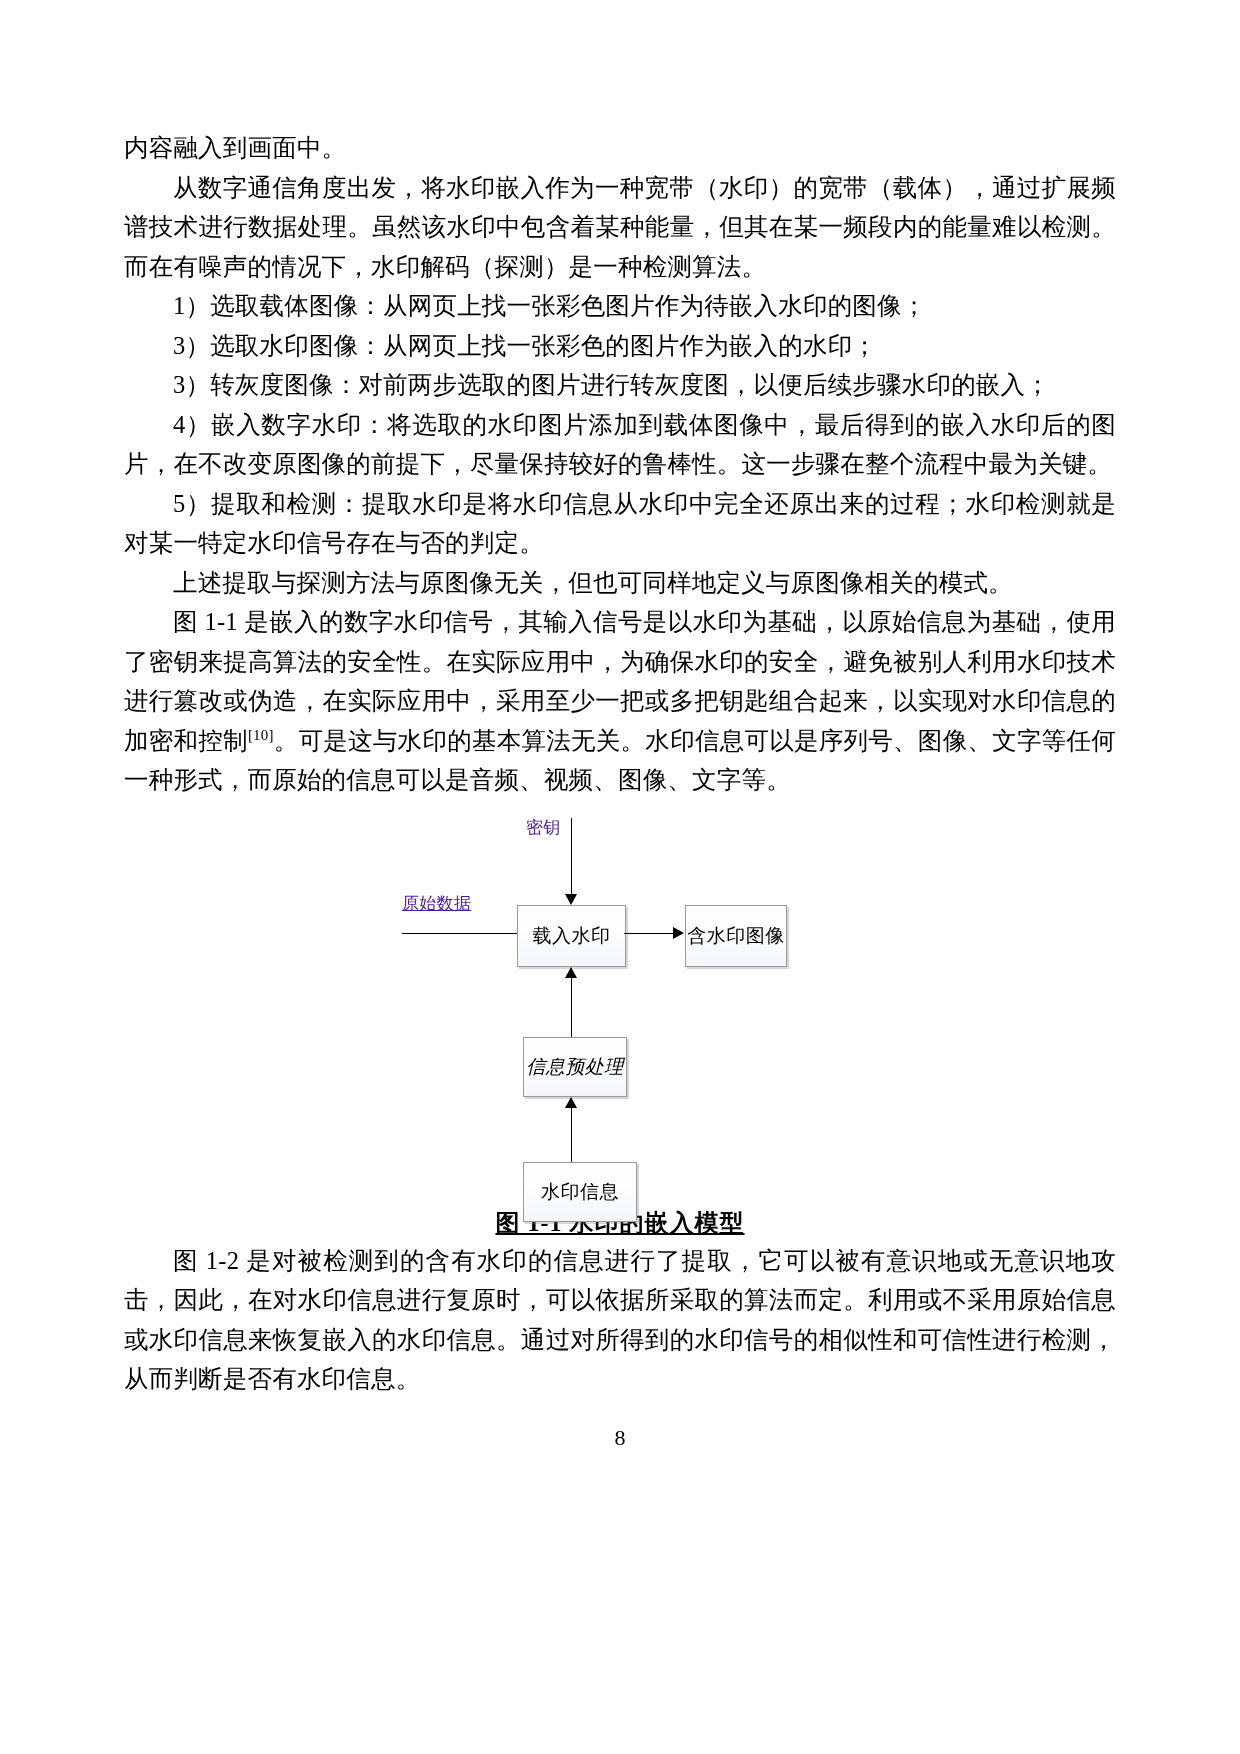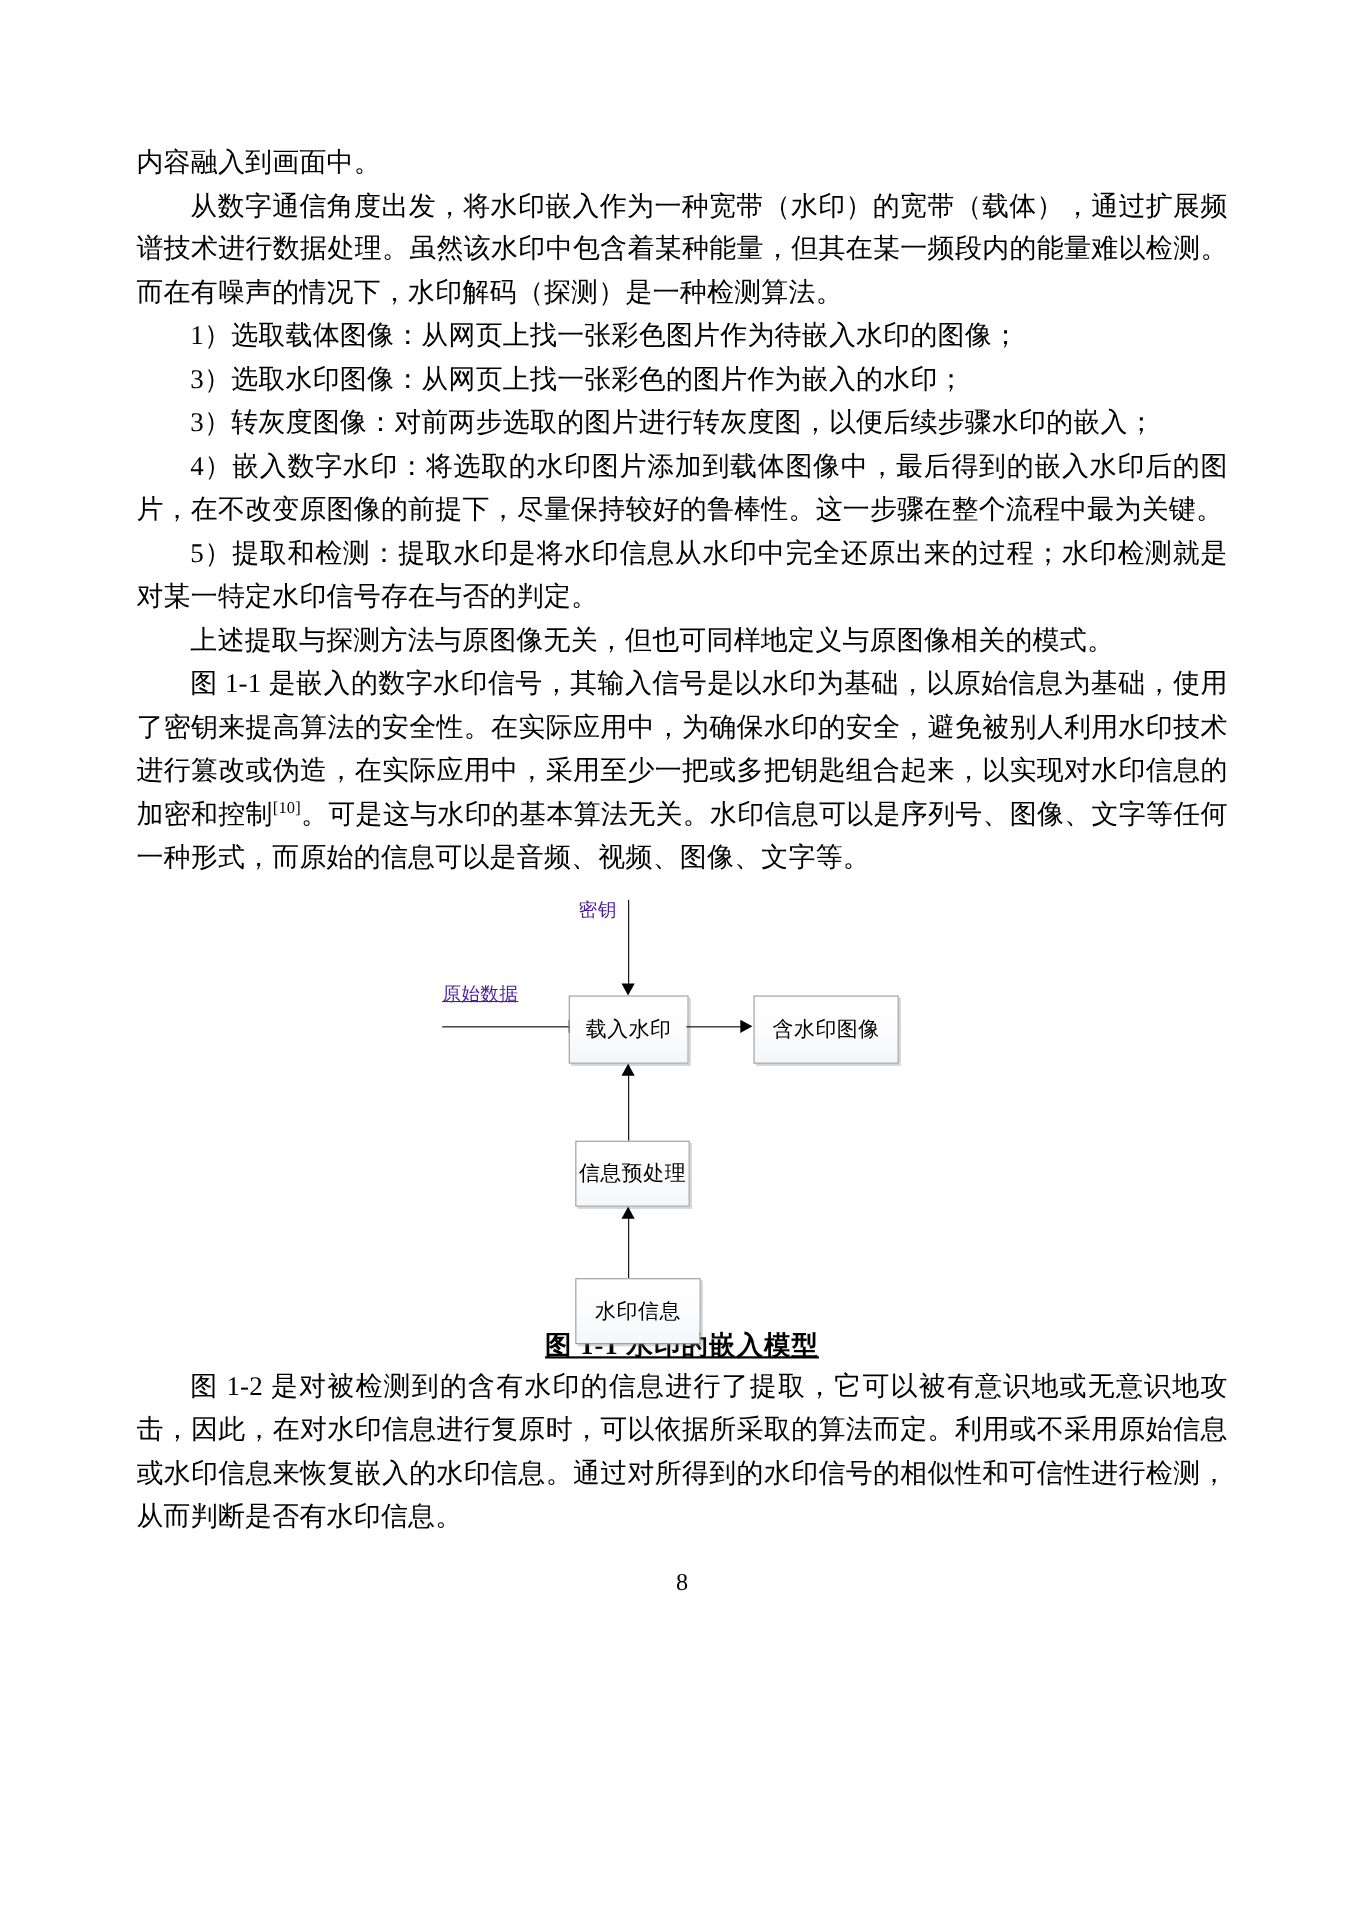--- a/index.html
+++ b/index.html
@@ -158,26 +158,26 @@
 
       <div class="fig-label" style="left:278px; top:82px;text-decoration:underline;">原始数据</div>
       <div class="fig-line-h" style="left:278px; top:123px; width:117px;"></div>
       <div class="arrow-right" style="left:393px; top:117px;"></div>
 
       <div class="fig-box" style="left:393px; top:95px; width:109px; height:62px;">载入水印</div>
 
       <div class="fig-line-h" style="left:500px; top:123px; width:52px;"></div>
       <div class="arrow-right" style="left:549px; top:117px;"></div>
 
-      <div class="fig-box" style="left:561px; top:95px; width:132px; height:62px;">含水印图像</div>
+      <div class="fig-box" style="left:561px; top:95px; width:102px; height:62px;">含水印图像</div>
 
       <div class="fig-line-v" style="left:447px; top:158px; height:69px;"></div>
       <div class="arrow-up" style="left:441px; top:157px;"></div>
 
-      <div class="fig-box" style="left:399px; top:227px; width:104px; height:60px;">信息预处理</div>
+      <div class="fig-box" style="left:399px; top:227px; width:104px; height:60px;font-style:italic;">信息预处理</div>
 
       <div class="fig-line-v" style="left:447px; top:288px; height:64px;"></div>
       <div class="arrow-up" style="left:441px; top:287px;"></div>
 
       <div class="fig-box" style="left:399px; top:352px; width:114px; height:60px;">水印信息</div>
     </div>
 
     <div class="fig-caption">图 1-1  水印的嵌入模型</div>
 
     <p class="para indent" style="margin-top:2px;">图 1-2 是对被检测到的含有水印的信息进行了提取，它可以被有意识地或无意识地攻击，因此，在对水印信息进行复原时，可以依据所采取的算法而定。利用或不采用原始信息或水印信息来恢复嵌入的水印信息。通过对所得到的水印信号的相似性和可信性进行检测，从而判断是否有水印信息。</p>

